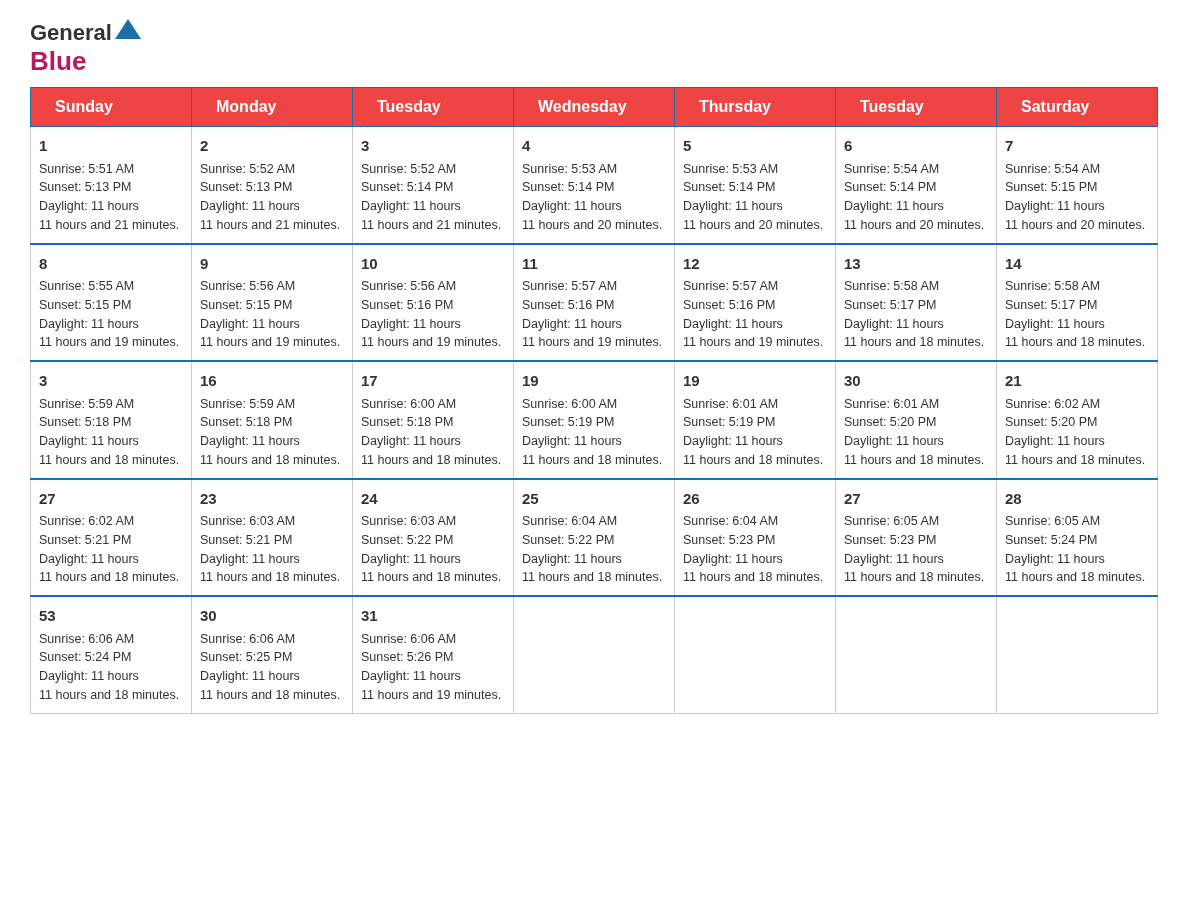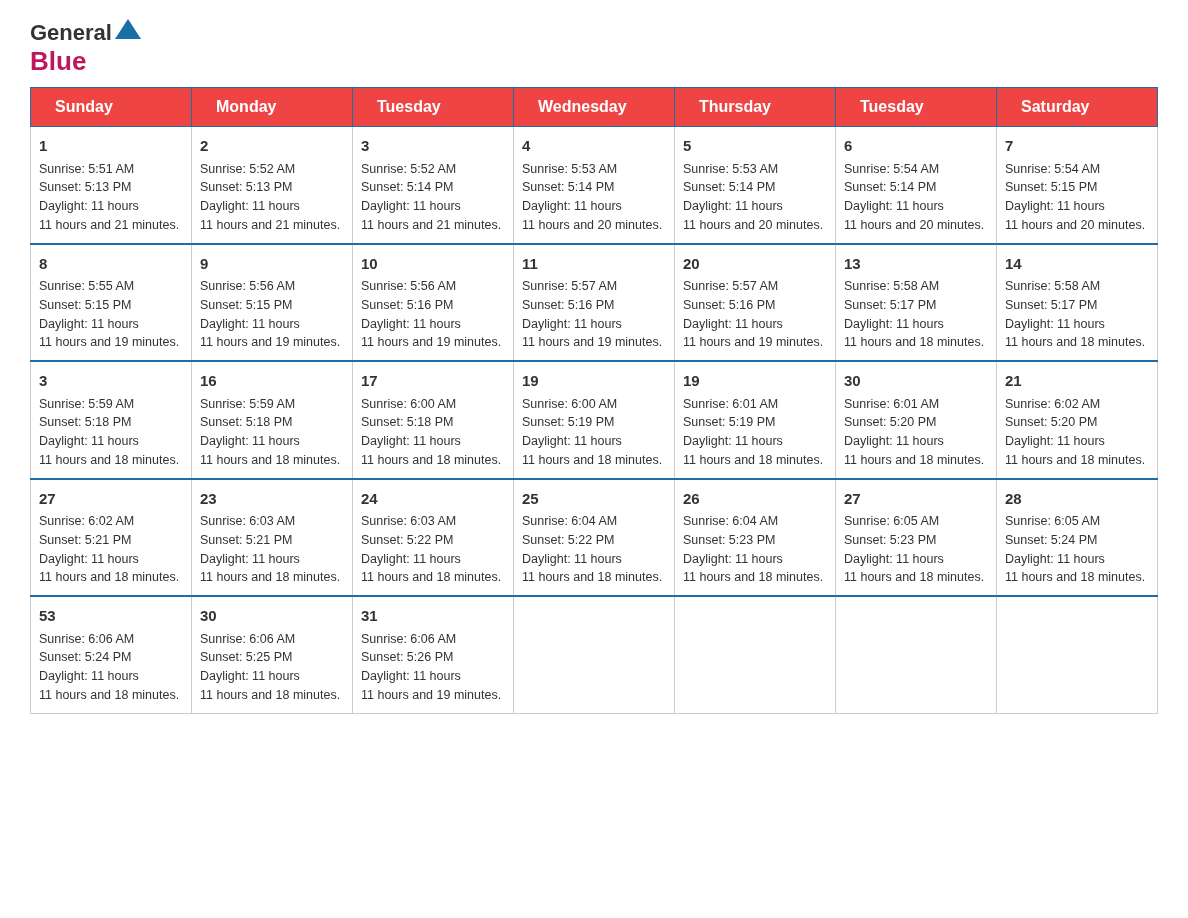--- a/index.html
+++ b/index.html
@@ -117,21 +117,21 @@
         <td><span class="day-number">4</span><span class="day-info">Sunrise: 5:53 AM<br>Sunset: 5:14 PM<br>Daylight: 11 hours<br>11 hours and 20 minutes.</span></td>
         <td><span class="day-number">5</span><span class="day-info">Sunrise: 5:53 AM<br>Sunset: 5:14 PM<br>Daylight: 11 hours<br>11 hours and 20 minutes.</span></td>
         <td><span class="day-number">6</span><span class="day-info">Sunrise: 5:54 AM<br>Sunset: 5:14 PM<br>Daylight: 11 hours<br>11 hours and 20 minutes.</span></td>
         <td><span class="day-number">7</span><span class="day-info">Sunrise: 5:54 AM<br>Sunset: 5:15 PM<br>Daylight: 11 hours<br>11 hours and 20 minutes.</span></td>
       </tr>
       <tr class="row-separator">
         <td><span class="day-number">8</span><span class="day-info">Sunrise: 5:55 AM<br>Sunset: 5:15 PM<br>Daylight: 11 hours<br>11 hours and 19 minutes.</span></td>
         <td><span class="day-number">9</span><span class="day-info">Sunrise: 5:56 AM<br>Sunset: 5:15 PM<br>Daylight: 11 hours<br>11 hours and 19 minutes.</span></td>
         <td><span class="day-number">10</span><span class="day-info">Sunrise: 5:56 AM<br>Sunset: 5:16 PM<br>Daylight: 11 hours<br>11 hours and 19 minutes.</span></td>
         <td><span class="day-number">11</span><span class="day-info">Sunrise: 5:57 AM<br>Sunset: 5:16 PM<br>Daylight: 11 hours<br>11 hours and 19 minutes.</span></td>
-        <td><span class="day-number">20</span><span class="day-info">Sunrise: 5:57 AM<br>Sunset: 5:16 PM<br>Daylight: 11 hours<br>11 hours and 19 minutes.</span></td>
+        <td><span class="day-number">12</span><span class="day-info">Sunrise: 5:57 AM<br>Sunset: 5:16 PM<br>Daylight: 11 hours<br>11 hours and 19 minutes.</span></td>
         <td><span class="day-number">13</span><span class="day-info">Sunrise: 5:58 AM<br>Sunset: 5:17 PM<br>Daylight: 11 hours<br>11 hours and 18 minutes.</span></td>
         <td><span class="day-number">14</span><span class="day-info">Sunrise: 5:58 AM<br>Sunset: 5:17 PM<br>Daylight: 11 hours<br>11 hours and 18 minutes.</span></td>
       </tr>
       <tr class="row-separator">
         <td><span class="day-number">3</span><span class="day-info">Sunrise: 5:59 AM<br>Sunset: 5:18 PM<br>Daylight: 11 hours<br>11 hours and 18 minutes.</span></td>
         <td><span class="day-number">16</span><span class="day-info">Sunrise: 5:59 AM<br>Sunset: 5:18 PM<br>Daylight: 11 hours<br>11 hours and 18 minutes.</span></td>
         <td><span class="day-number">17</span><span class="day-info">Sunrise: 6:00 AM<br>Sunset: 5:18 PM<br>Daylight: 11 hours<br>11 hours and 18 minutes.</span></td>
         <td><span class="day-number">19</span><span class="day-info">Sunrise: 6:00 AM<br>Sunset: 5:19 PM<br>Daylight: 11 hours<br>11 hours and 18 minutes.</span></td>
         <td><span class="day-number">19</span><span class="day-info">Sunrise: 6:01 AM<br>Sunset: 5:19 PM<br>Daylight: 11 hours<br>11 hours and 18 minutes.</span></td>
         <td><span class="day-number">30</span><span class="day-info">Sunrise: 6:01 AM<br>Sunset: 5:20 PM<br>Daylight: 11 hours<br>11 hours and 18 minutes.</span></td>

